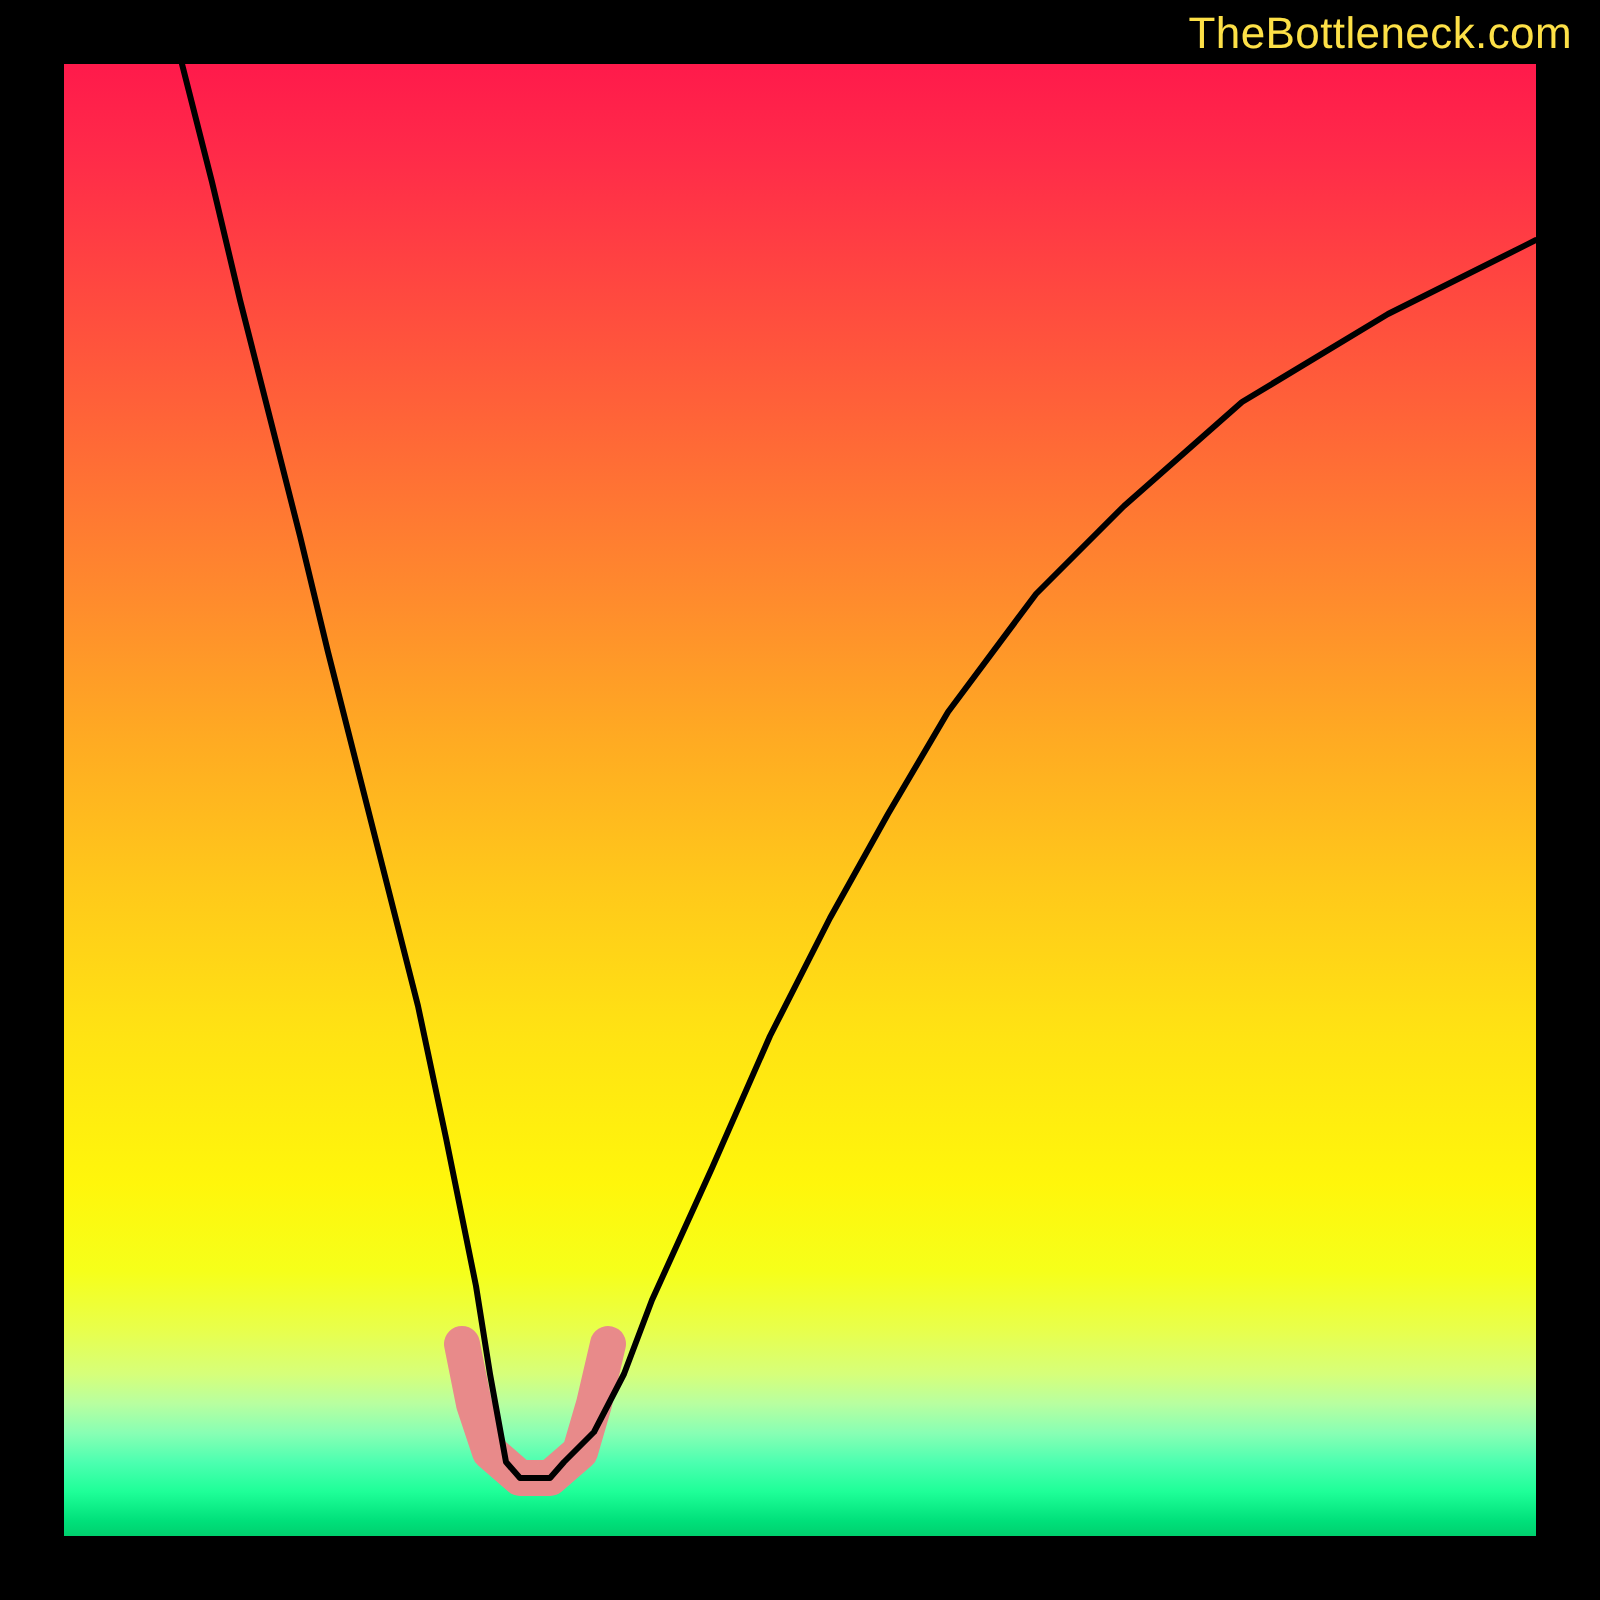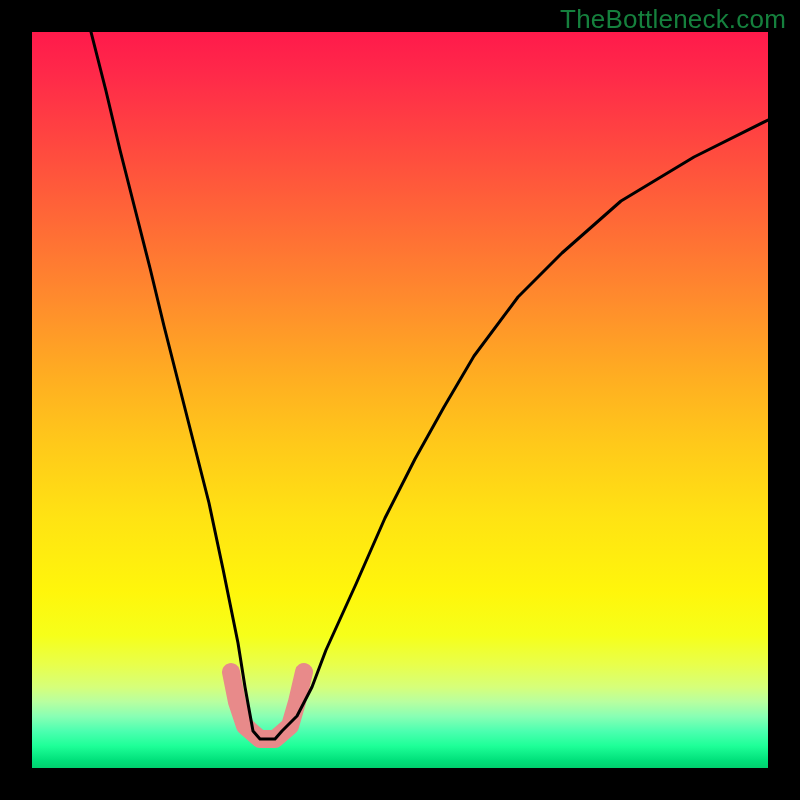--- a/index.html
+++ b/index.html
@@ -67,22 +67,22 @@
     fill: none;
     stroke: #e88a8a;
     stroke-width: 18;
     stroke-linecap: round;
     stroke-linejoin: round;
   }
   .watermark {
     position: absolute;
     top: 4px;
     right: 14px;
-    color: #15803d;
-    font-size: 26px;
+    color: #fde047;
+    font-size: 22px;
     font-weight: 400;
     letter-spacing: 0.2px;
     user-select: none;
   }
 </style>
 </head>
 <body>
 
 <div class="outer">
 

